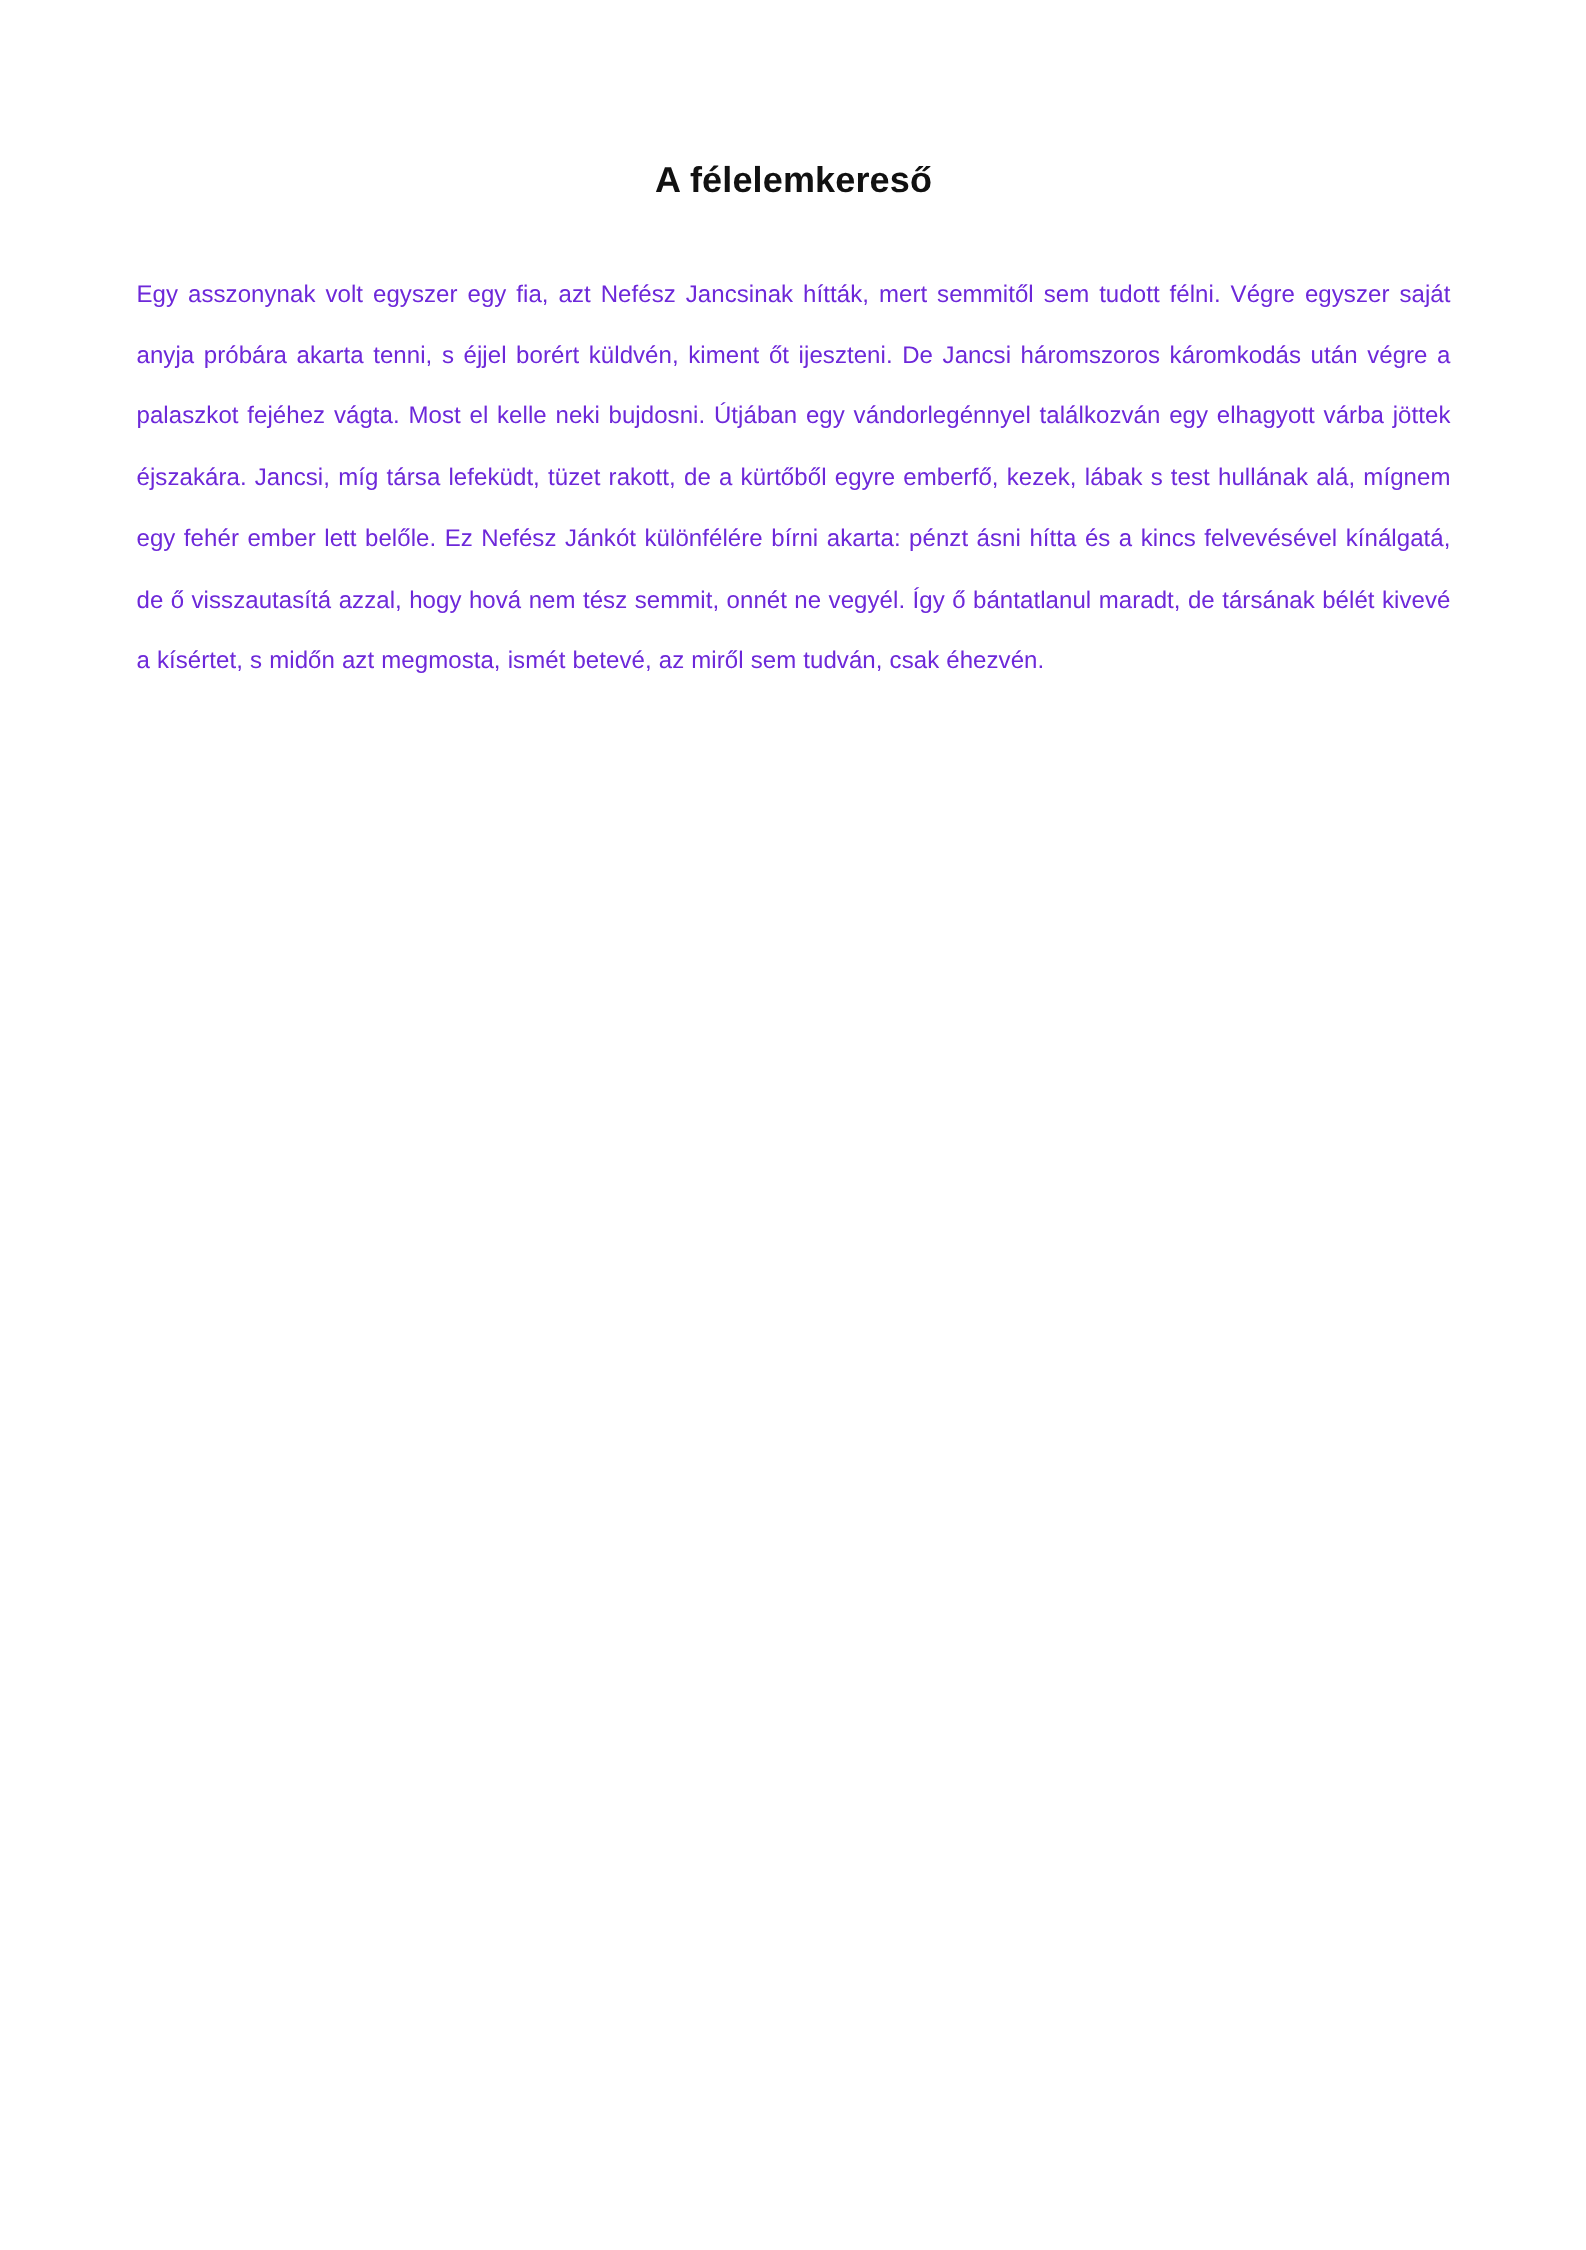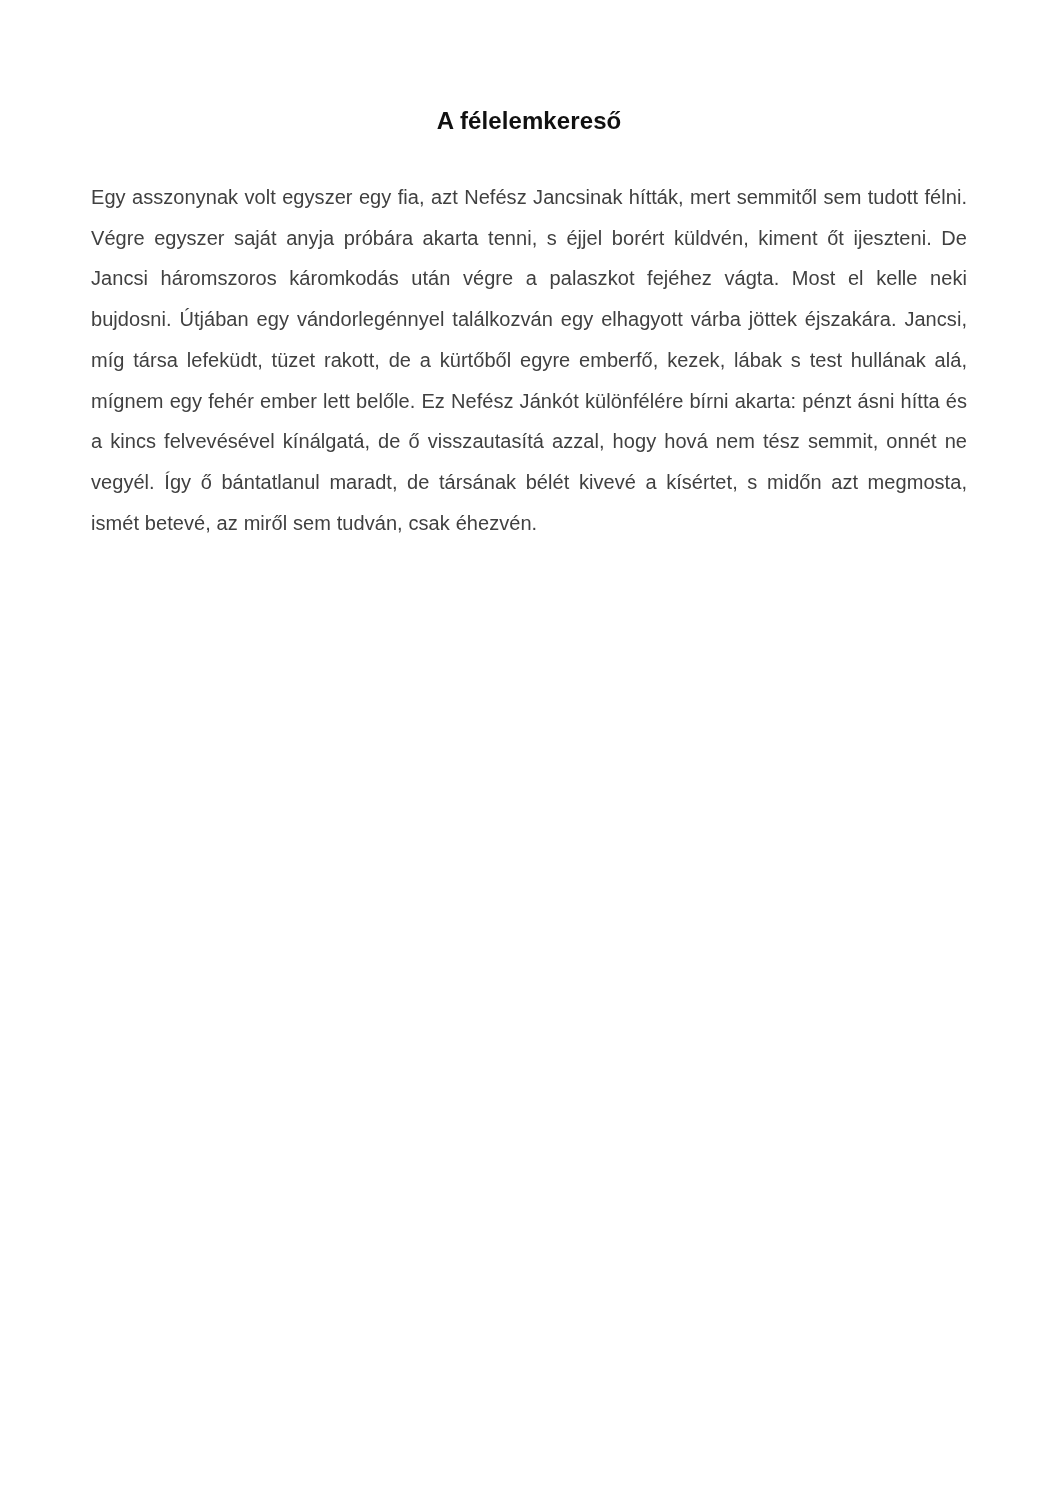--- a/index.html
+++ b/index.html
@@ -36,26 +36,26 @@
     line-height: 1.0;
     letter-spacing: 0.1px;
     color: #111111;
     padding-top: 93px;
   }
 
   .doc-paragraph {
     margin: 0;
     padding: 0;
     padding-top: 44px;
-    font-size: 20px;
+    font-size: 16px;
     font-weight: normal;
     line-height: 40.7px;
     text-align: justify;
     text-justify: inter-word;
-    color: #404040;
+    color: #6d28d9;
     letter-spacing: 0.05px;
     word-spacing: 0.2px;
     hyphens: none;
   }
 
   .doc-paragraph:last-child {
     text-align-last: left;
   }
 </style>
 </head>

